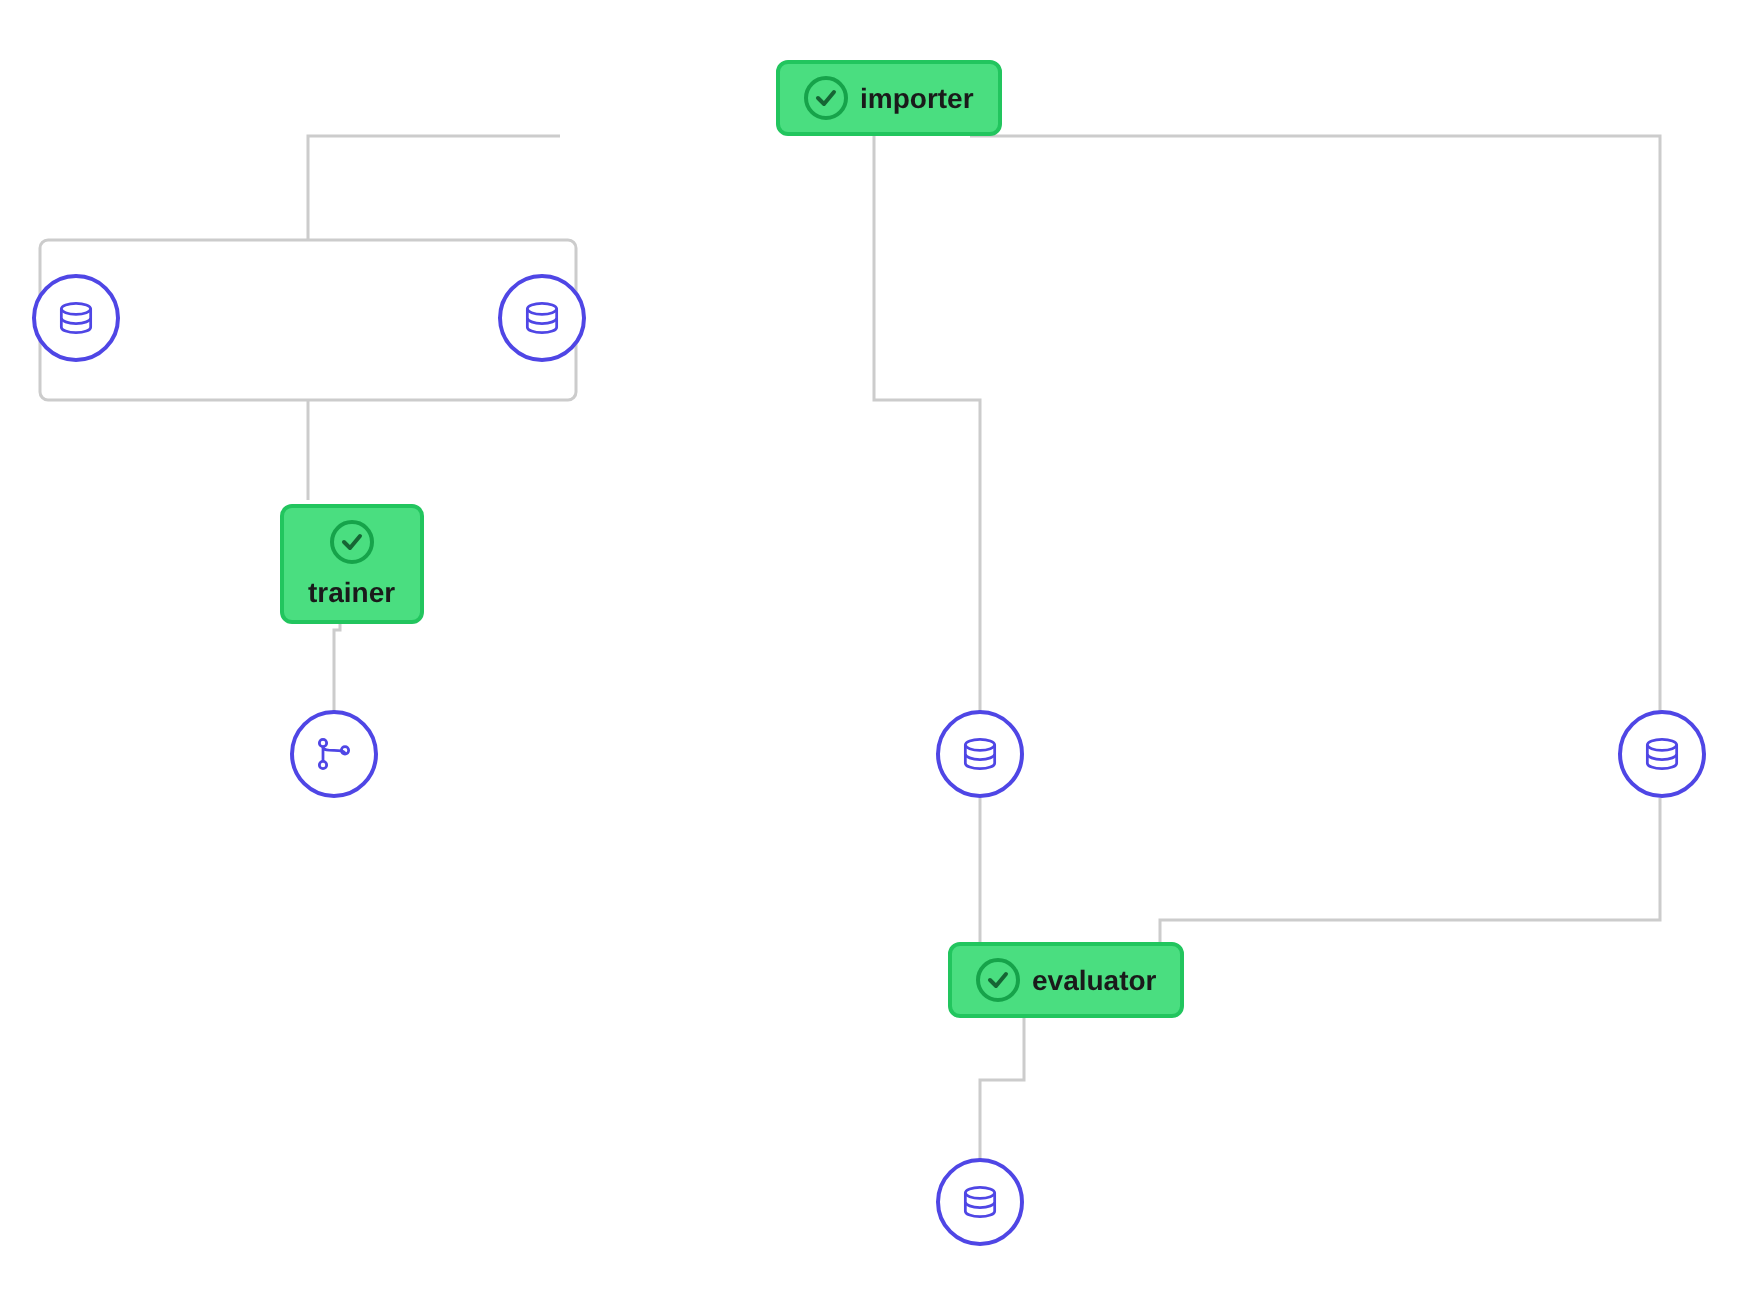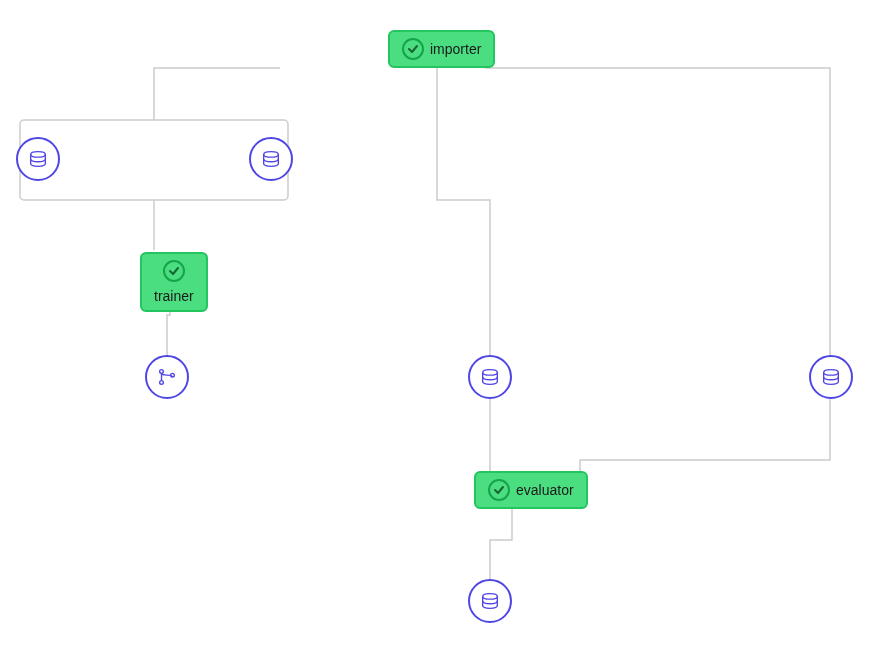--- a/index.html
+++ b/index.html
@@ -21,21 +21,21 @@
     .node-box {
       position: absolute;
       display: flex;
       align-items: center;
       gap: 6px;
       background: #4ade80;
       border: 2px solid #22c55e;
       border-radius: 6px;
       padding: 6px 12px;
       font-size: 14px;
-      font-weight: 400;
+      font-weight: 700;
       color: #1a1a1a;
       white-space: nowrap;
     }
     .node-box .check-icon {
       width: 22px;
       height: 22px;
       border: 2px solid #16a34a;
       border-radius: 50%;
       background: #4ade80;
       display: flex;

